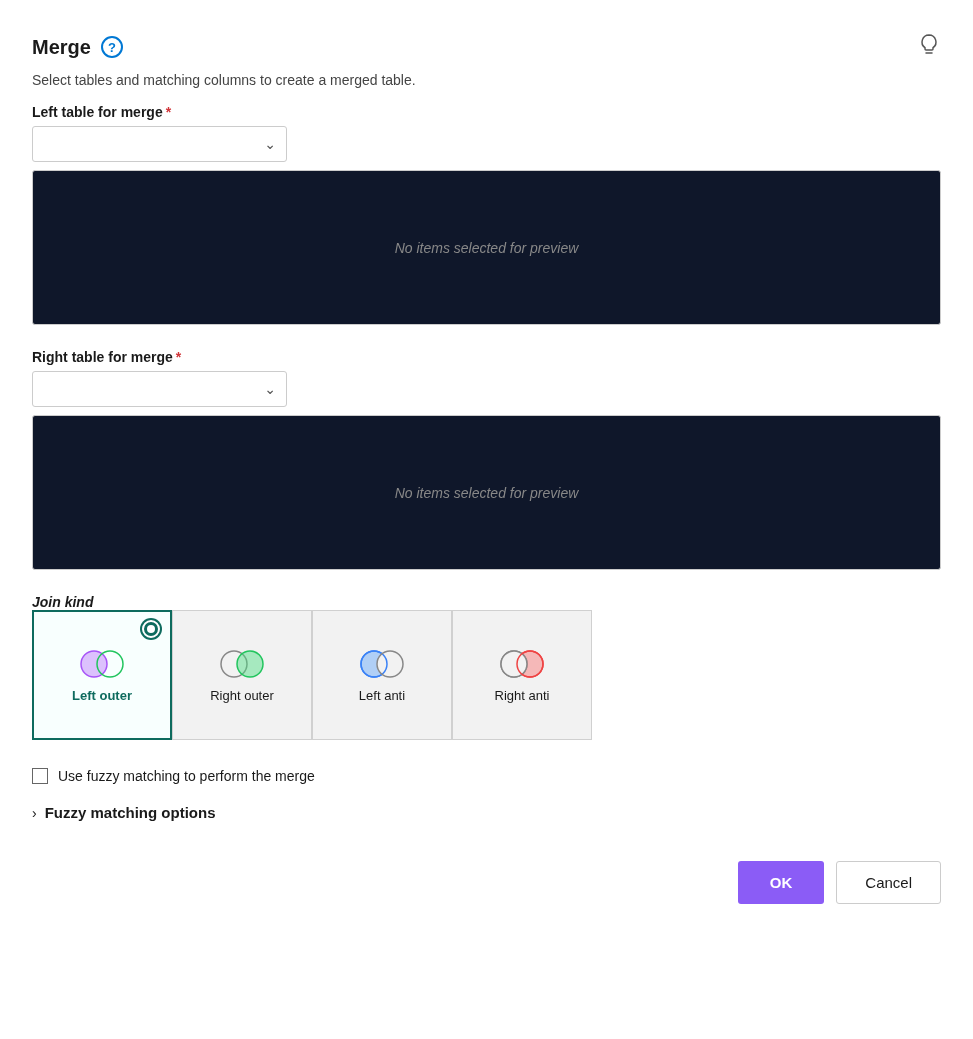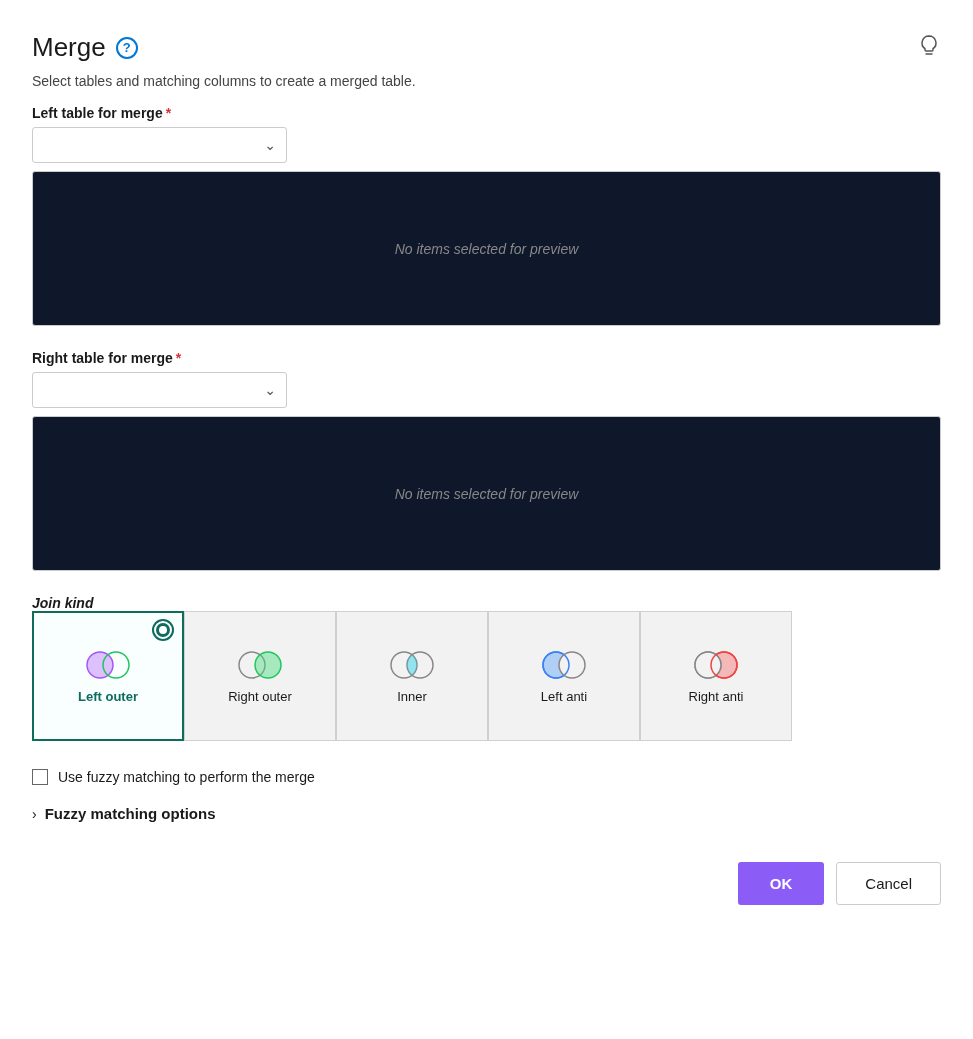--- a/index.html
+++ b/index.html
@@ -19,22 +19,22 @@
       margin-bottom: 10px;
     }
 
     .title-group {
       display: flex;
       align-items: center;
       gap: 10px;
     }
 
     .title {
-      font-size: 26px;
-      font-weight: 400;
+      font-size: 20px;
+      font-weight: 700;
       color: #1a1a1a;
     }
 
     .help-icon {
       width: 22px;
       height: 22px;
       border-radius: 50%;
       border: 2px solid #0078d4;
       color: #0078d4;
       display: flex;
@@ -114,21 +114,21 @@
       font-style: italic;
     }
 
     .join-options {
       display: flex;
       gap: 0;
       margin-bottom: 28px;
     }
 
     .join-card {
-      width: 152px;
+      width: 140px;
       height: 130px;
       border: 1px solid #d0d0d0;
       background: #f2f2f2;
       display: flex;
       flex-direction: column;
       align-items: center;
       justify-content: center;
       cursor: pointer;
       position: relative;
       gap: 8px;
@@ -306,32 +306,20 @@
 
     <div class="join-card">
       <svg class="venn" viewBox="0 0 52 32" fill="none" xmlns="http://www.w3.org/2000/svg">
         <circle cx="18" cy="16" r="13" fill="none" stroke="#888" stroke-width="1.5"></circle>
         <circle cx="34" cy="16" r="13" fill="#4ade80" fill-opacity="0.45" stroke="#22c55e" stroke-width="1.5"></circle>
       </svg>
       <span class="join-card-label">Right outer</span>
     </div>
 
 
-    <div class="join-card">
-      <svg class="venn" viewBox="0 0 52 32" fill="none" xmlns="http://www.w3.org/2000/svg">
-        <circle cx="18" cy="16" r="13" fill="none" stroke="#888" stroke-width="1.5"></circle>
-        <circle cx="34" cy="16" r="13" fill="none" stroke="#888" stroke-width="1.5"></circle>
-
-        <clipPath id="clip-inner-left">
-          <circle cx="18" cy="16" r="13"></circle>
-        </clipPath>
-        <circle cx="34" cy="16" r="13" fill="#22d3ee" fill-opacity="0.45" stroke="none" clip-path="url(#clip-inner-left)"></circle>
-      </svg>
-      <span class="join-card-label">Inner</span>
-    </div>
 
     <div class="join-card">
       <svg class="venn" viewBox="0 0 52 32" fill="none" xmlns="http://www.w3.org/2000/svg">
         <clipPath id="clip-left-anti">
           <circle cx="34" cy="16" r="13"></circle>
         </clipPath>
         <circle cx="18" cy="16" r="13" fill="#60a5fa" fill-opacity="0.45" stroke="#3b82f6" stroke-width="1.5"></circle>
 
         <circle cx="34" cy="16" r="13" fill="#f2f2f2" stroke="none" clip-path="url(#clip-left-anti)"></circle>
         <circle cx="18" cy="16" r="13" fill="none" stroke="#3b82f6" stroke-width="1.5"></circle>

